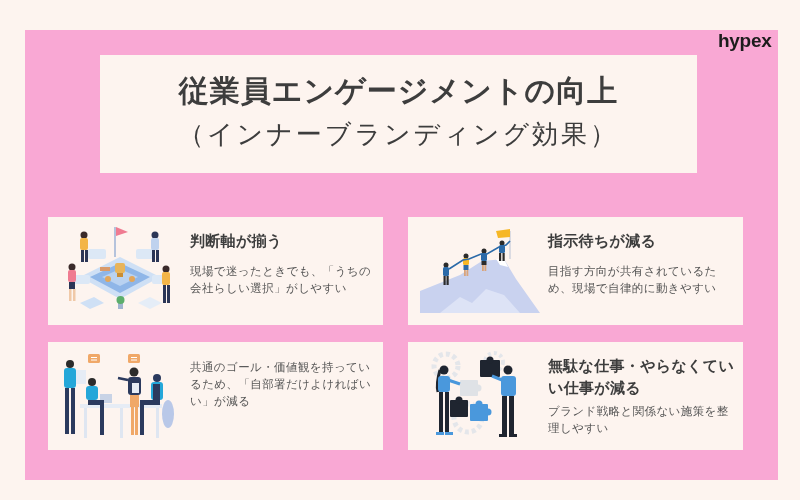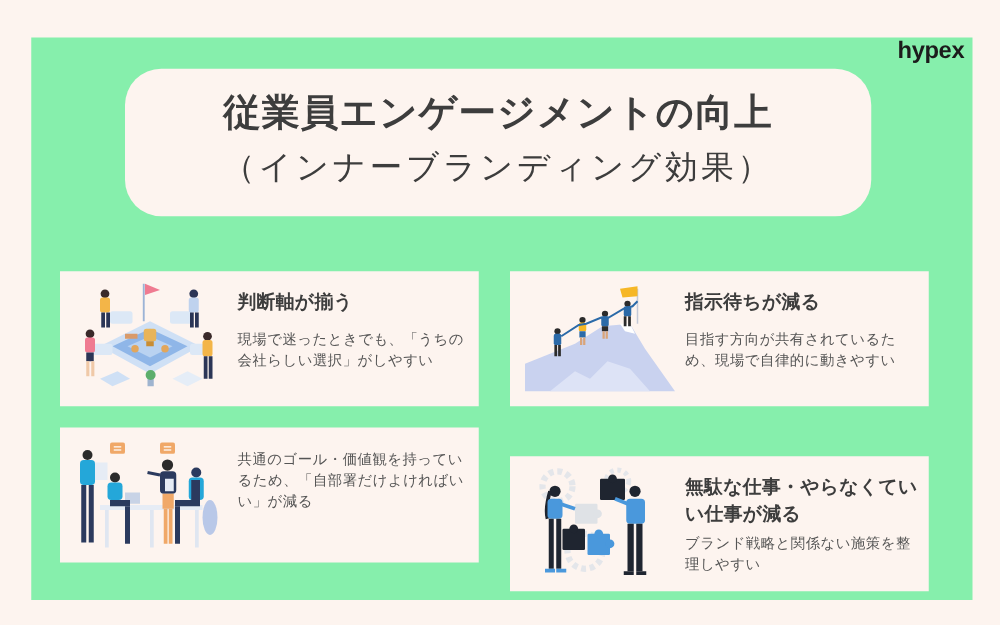--- a/index.html
+++ b/index.html
@@ -7,39 +7,38 @@
   body {
     background: #fdf4ef;
     font-family: "DejaVu Sans", "Liberation Sans", sans-serif;
     color: #3f3f3f;
     position: relative;
   }
   .card {
     position: absolute;
     left: 25px; top: 30px;
     width: 753px; height: 450px;
-    background: #86efac;
+    background: #f9a8d4;
   }
   .logo {
     position: absolute;
     left: 693px; top: 0px;
     font-family: "Liberation Sans", "DejaVu Sans", sans-serif;
     font-weight: bold;
     font-size: 19px;
     color: #1c1c1c;
     letter-spacing: -0.3px;
     line-height: 22px;
   }
   .title-box {
     position: absolute;
     left: 75px; top: 25px;
     width: 597px; height: 118px;
     background: #fdf4ef;
     text-align: center;
-    border-radius: 29px;
   }
   .title-main {
     position: absolute;
     left: 0; right: 0; top: 18px;
     font-size: 30px;
     font-weight: bold;
     color: #3d3d3d;
     letter-spacing: 1px;
     line-height: 36px;
     white-space: nowrap;
@@ -55,21 +54,21 @@
     white-space: nowrap;
   }
   .panel {
     position: absolute;
     width: 335px; height: 108px;
     background: #fdf4ef;
   }
   .p1 { left: 23px; top: 187px; }
   .p2 { left: 383px; top: 187px; }
   .p3 { left: 23px; top: 312px; }
-  .p4 { left: 383px; top: 312px; margin-top: 23px; }
+  .p4 { left: 383px; top: 312px; }
   .illus {
     position: absolute;
     left: 12px; top: 6px;
     width: 120px; height: 96px;
   }
   .illus svg { width: 100%; height: 100%; display: block; }
   .ptext {
     position: absolute;
     left: 142px; top: 13px;
     width: 188px;

